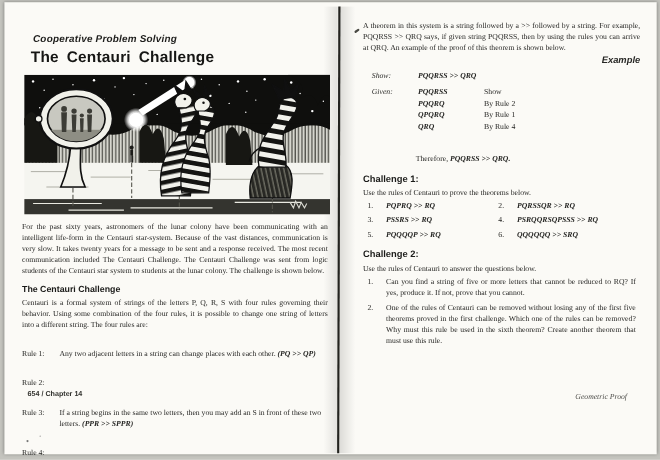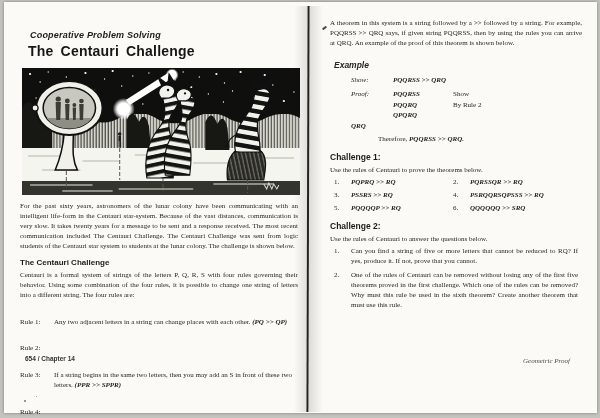--- a/index.html
+++ b/index.html
@@ -29,24 +29,24 @@
   .sec-head { font:bold 8px "Liberation Sans", sans-serif; margin:6px 0 4px 0; color:#1b1b19; }
 
   .rule { display:flex; margin-top:17px; font-size:7px; line-height:1.42; }
   .rule .rlabel { flex:0 0 34px; }
   .rule .rtext  { flex:1; text-align:left; }
   .math { font-family:"Liberation Serif", serif; font-style:italic; font-weight:bold; }
 
   .pfooter-left { position:absolute; left:17px; bottom:20px; font:bold 6.5px "Liberation Sans", sans-serif; color:#33332f; }
   .pfooter-right { position:absolute; right:24px; bottom:17px; font:italic 7px "Liberation Serif", serif; color:#4c4c48; }
 
-  .ex-head { font:bold italic 8.5px "Liberation Sans", sans-serif; margin:11px 0 5px 4px; }
-  .proof-grid { display:grid; grid-template-columns:42px 60px auto; font-size:7px; line-height:1.5; margin-left:21px; }
+  .ex-head { font:bold italic 8.5px "Liberation Sans", sans-serif; margin:0 0 5px 4px;text-align:right; }
+  .proof-grid { display:grid; grid-template-columns:42px 60px auto; font-size:7px; line-height:1.5; margin-left:8px; }
   .proof-grid .plabel { font-style:italic; }
-  .concl { font-size:7px; margin:4px 0 0 48px; }
+  .concl { font-size:7px; margin:20px 0 0 48px; }
 
   .ch-head { font:bold 8.5px "Liberation Sans", sans-serif; margin:9px 0 4px 0; color:#1b1b19; }
   .ch-intro { font-size:7px; margin-bottom:4px; }
   .c1-grid { display:grid; grid-template-columns:1fr 1fr; row-gap:5px; margin-left:4px; margin-right:10px; font-size:7px; }
   .citem { display:flex; }
   .citem .cnum { flex:0 0 17px; }
   .qitem { display:flex; font-size:7px; line-height:1.42; margin:4px 4px 0 4px; text-align:justify; }
   .qitem .cnum { flex:0 0 17px; }
   .smudge { position:absolute; left:322px; top:27px; width:5px; height:2px; background:#4a4a44; transform:rotate(-35deg); border-radius:1px; }
   .speck1 { position:absolute; left:24px; top:400px; width:2px; height:2px; background:#777; border-radius:50%; }
@@ -258,30 +258,32 @@
   <div class="page page-right">
     <p class="body">A theorem in this system is a string followed by a &gt;&gt; followed by a string.  For example, PQQRSS &gt;&gt; QRQ says, if given string PQQRSS, then by using the rules you can arrive at QRQ.  An example of the proof of this theorem is shown below.</p>
 
     <div class="ex-head">Example</div>
 
     <div class="proof-grid">
       <span class="plabel">Show:</span>
       <span class="math" style="grid-column:2/4;">PQQRSS &gt;&gt; QRQ</span>
     </div>
     <div class="proof-grid" style="margin-top:4px;">
-      <span class="plabel">Proof:</span>
+      <span class="plabel">Given:</span>
       <span class="math">PQQRSS</span>
       <span>Show</span>
       <span></span>
       <span class="math">PQQRQ</span>
       <span>By Rule 2</span>
       <span></span>
       <span class="math">QPQRQ</span>
+      <span>By Rule 1</span>
       <span></span>
       <span class="math">QRQ</span>
+      <span>By Rule 4</span>
     </div>
     <div class="concl">
       <span>Therefore, </span><span class="math">PQQRSS &gt;&gt; QRQ.</span>
     </div>
 
     <div class="ch-head">Challenge 1:</div>
     <div class="ch-intro">Use the rules of Centauri to prove the theorems below.</div>
     <div class="c1-grid">
       <div class="citem">
           <span class="cnum">1.</span>

